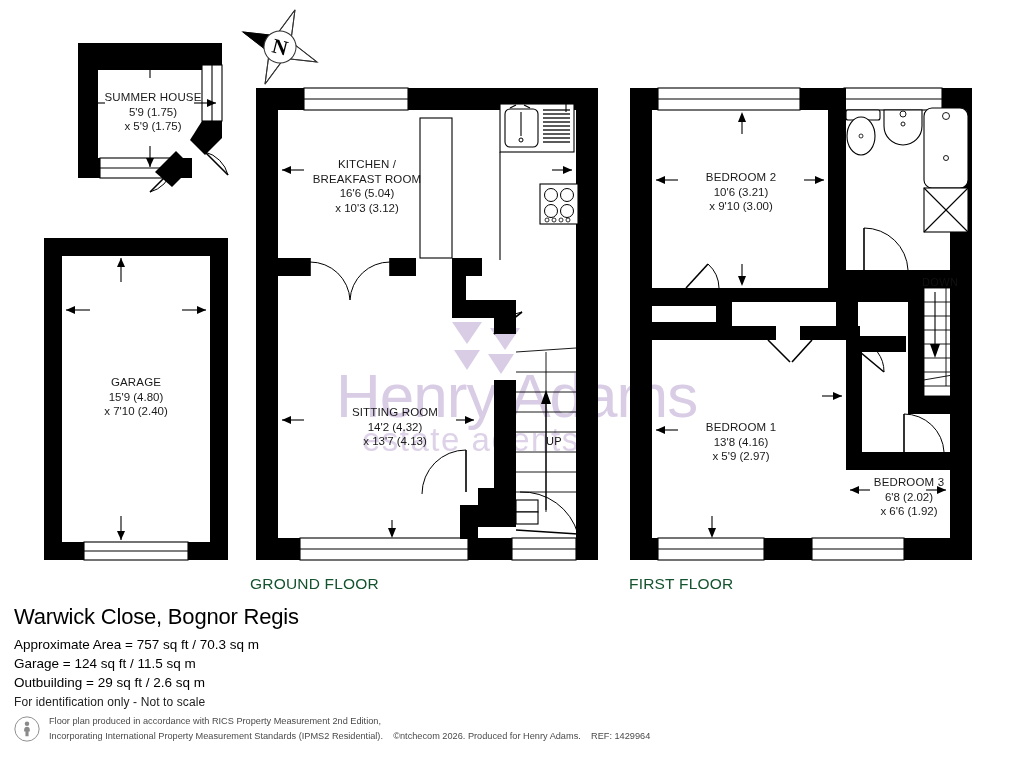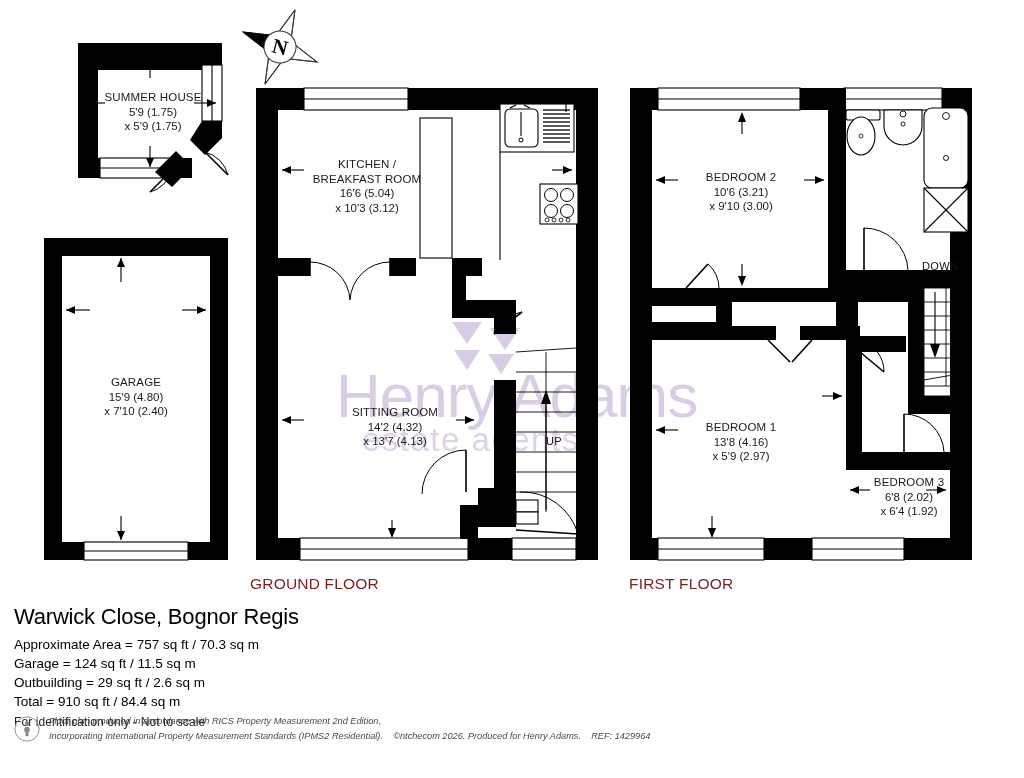--- a/index.html
+++ b/index.html
@@ -51,21 +51,21 @@
     letter-spacing: 0.15px;
     display: block;
   }
   .roomlabel .rdim {
     font-size: 11.5px;
     display: block;
   }
   .floorlabel {
     position: absolute;
     font-size: 15.5px;
-    color: #7f1d1d;
+    color: #14532d;
     letter-spacing: 0.2px;
   }
   .stairword {
     position: absolute;
     font-size: 11px;
     color: #111;
     letter-spacing: 0.4px;
   }
 
   
@@ -124,21 +124,20 @@
     margin-top: 3px;
     letter-spacing: 0.1px;
   }
   #legal {
     position: absolute;
     left: 14px;
     top: 714px;
     width: 720px;
     display: flex;
     align-items: flex-start;
-    font-style: italic;
   }
   #legal .info-icon {
     width: 26px;
     height: 26px;
     flex: 0 0 26px;
     margin-top: 2px;
     margin-right: 9px;
   }
   #legal .legal-text {
     font-size: 9.2px;
@@ -527,35 +526,34 @@
 
   <div class="roomlabel" style="left:665px; top:420px; width:152px;">
     <span class="rname">BEDROOM 1</span>
     <span class="rdim">13'8 (4.16)</span>
     <span class="rdim">x 5'9 (2.97)</span>
   </div>
 
   <div class="roomlabel" style="left:843px; top:475px; width:132px;">
     <span class="rname">BEDROOM 3</span>
     <span class="rdim">6'8 (2.02)</span>
-    <span class="rdim">x 6'4 (1.92)</span>
+    <span class="rdim">x 6'6 (1.92)</span>
   </div>
 
   <div class="stairword" style="left:538px; top:435px;padding-left:8px;">UP</div>
-  <div class="stairword" style="left:922px; top:260px;">DOWN</div>
+  <div class="stairword" style="left:922px; top:276px;">DOWN</div>
 
   <div class="floorlabel" style="left:250px; top:575px;">GROUND FLOOR</div>
   <div class="floorlabel" style="left:629px; top:575px;">FIRST FLOOR</div>
 
   <div id="footer">
     <div id="title-line">Warwick Close, Bognor Regis</div>
     <div class="area-line">Approximate Area = 757 sq ft / 70.3 sq m</div>
     <div class="area-line">Garage  = 124 sq ft / 11.5 sq m</div>
     <div class="area-line">Outbuilding = 29 sq ft / 2.6 sq m</div>
-    <div class="area-line">Total = 910 sq ft / 84.4 sq m</div>
     <div id="notscale">For identification only - Not to scale</div>
   </div>
 
   <div id="legal">
     <svg class="info-icon" viewBox="0 0 30 30">
       <circle cx="15" cy="15" r="14" fill="none" stroke="#8a8a8a" stroke-width="1.1"></circle>
       <circle cx="15" cy="9" r="2.6" fill="#8a8a8a"></circle>
       <path d="M15,12.5 C11.6,12.5 11.6,16 11.8,18 L13.2,18 L13.2,23.5 L16.8,23.5 L16.8,18 L18.2,18 C18.4,16 18.4,12.5 15,12.5 Z" fill="#8a8a8a"></path>
     </svg>
     <div class="legal-text">

